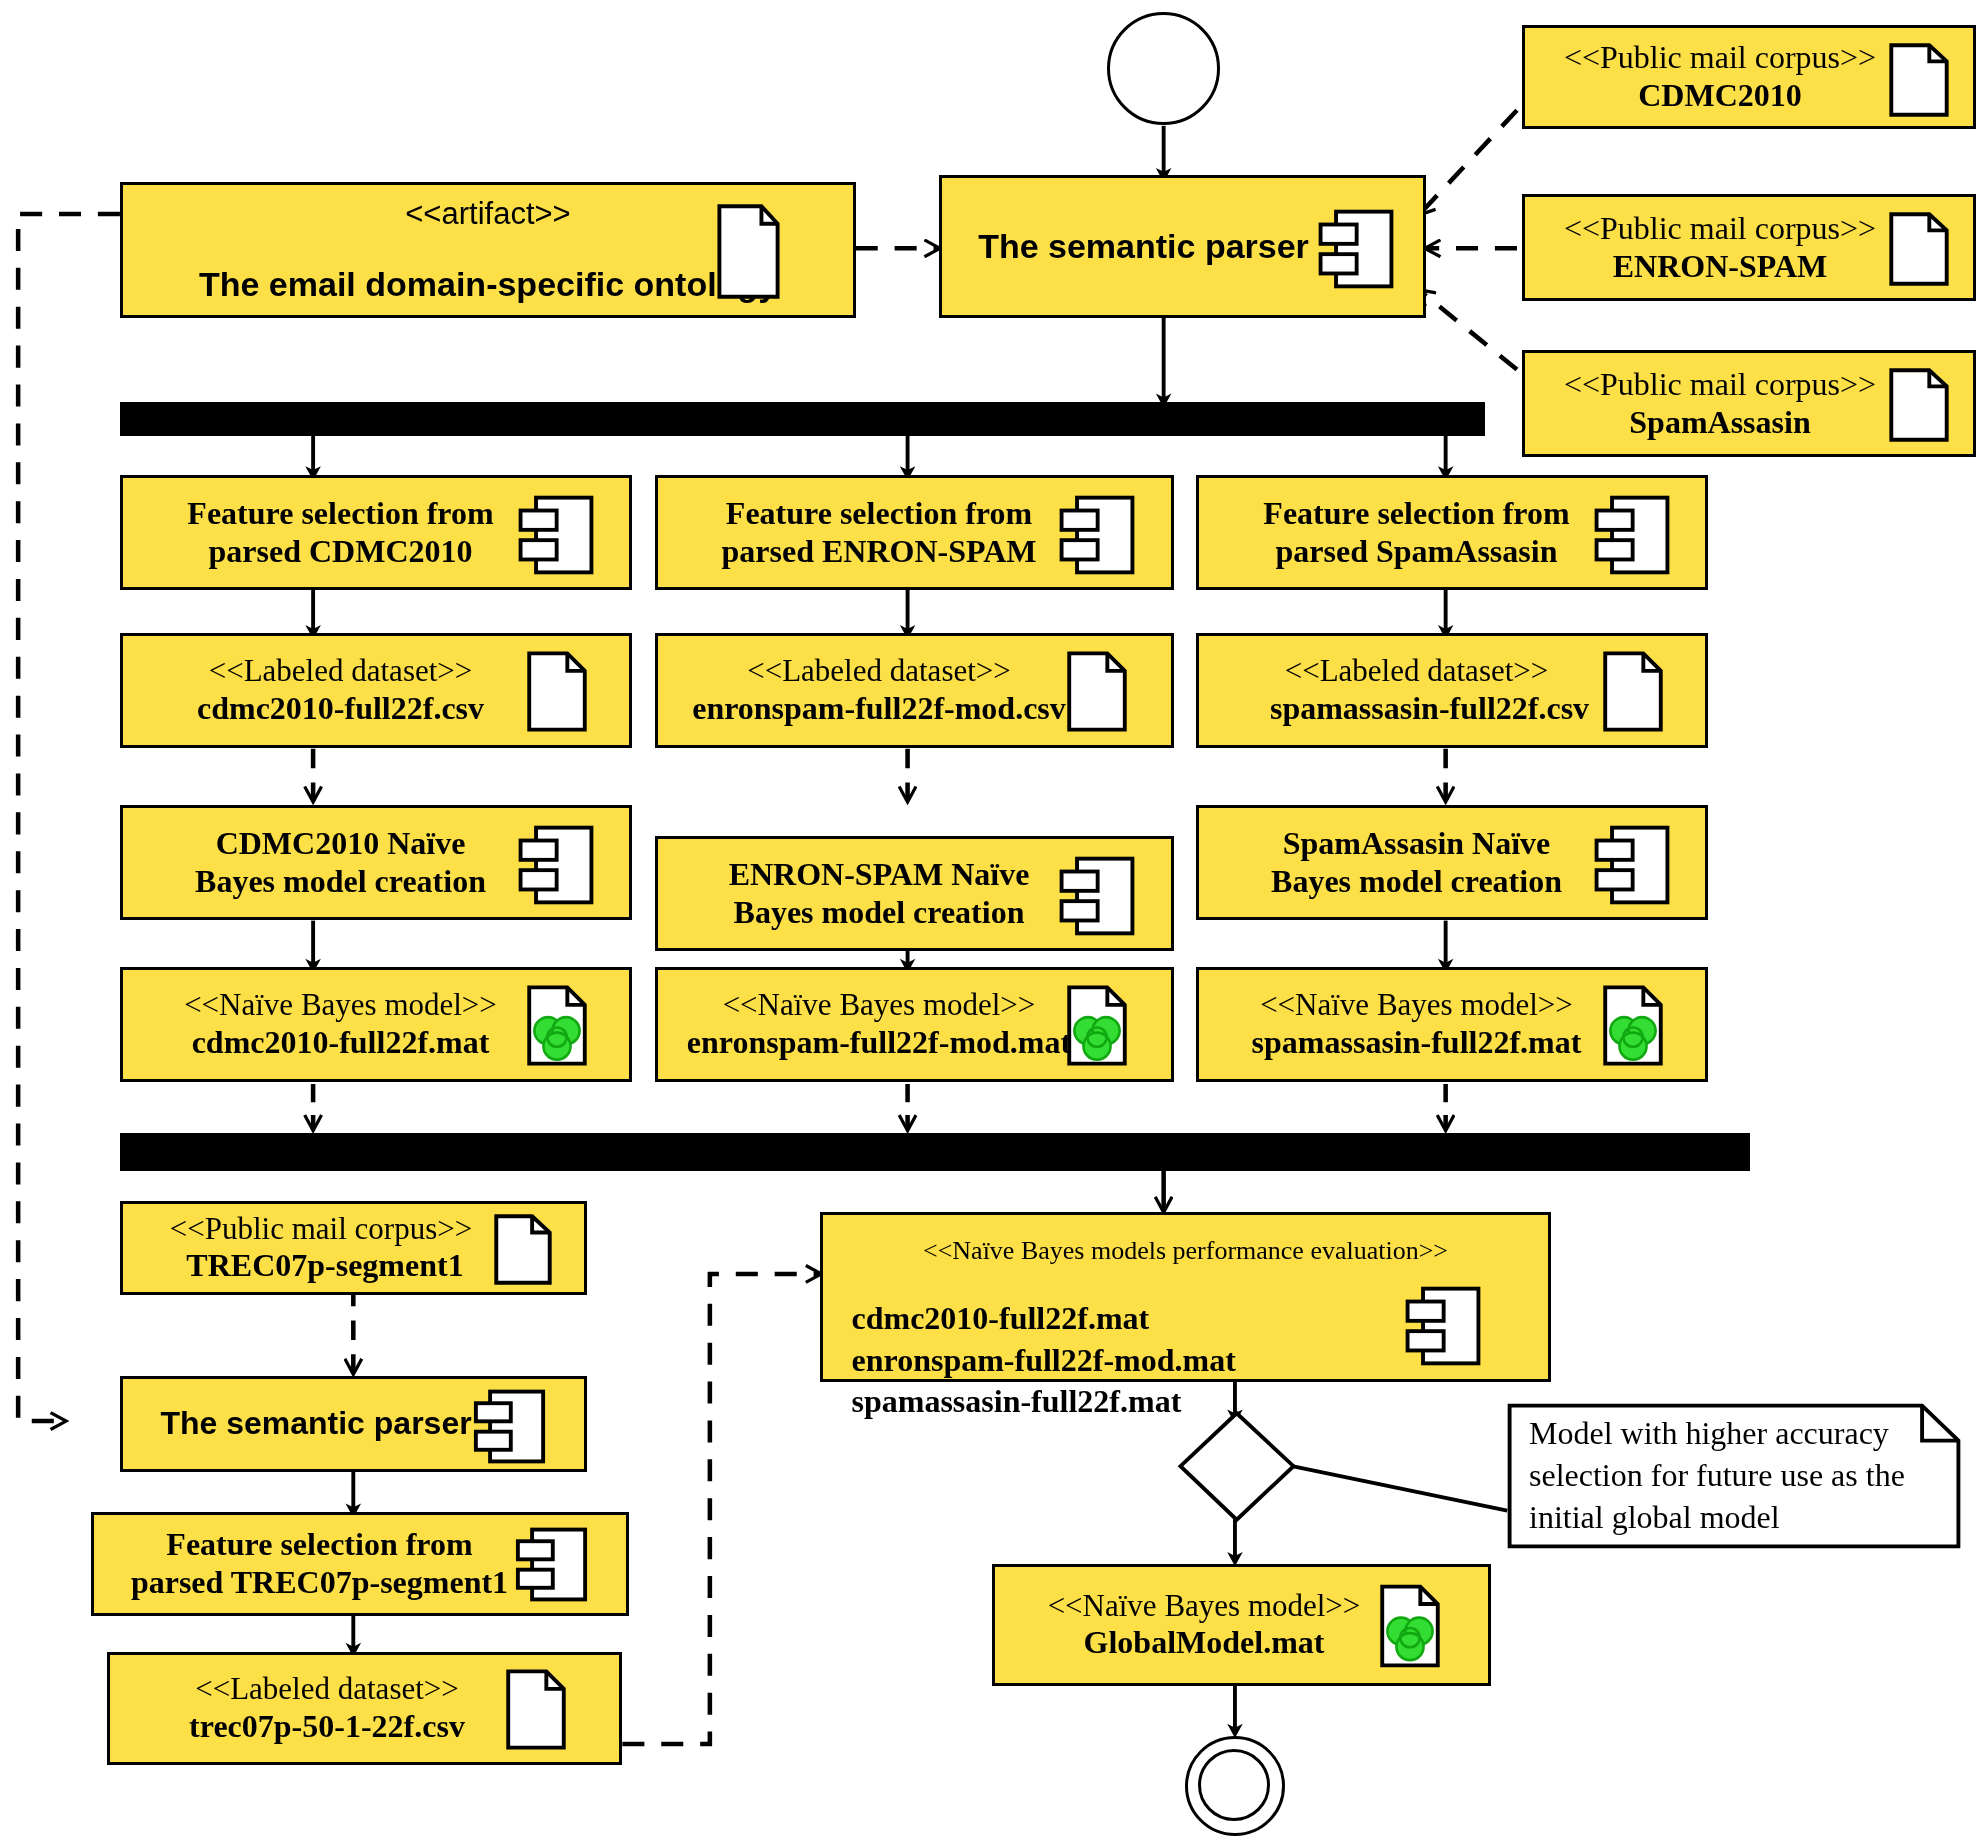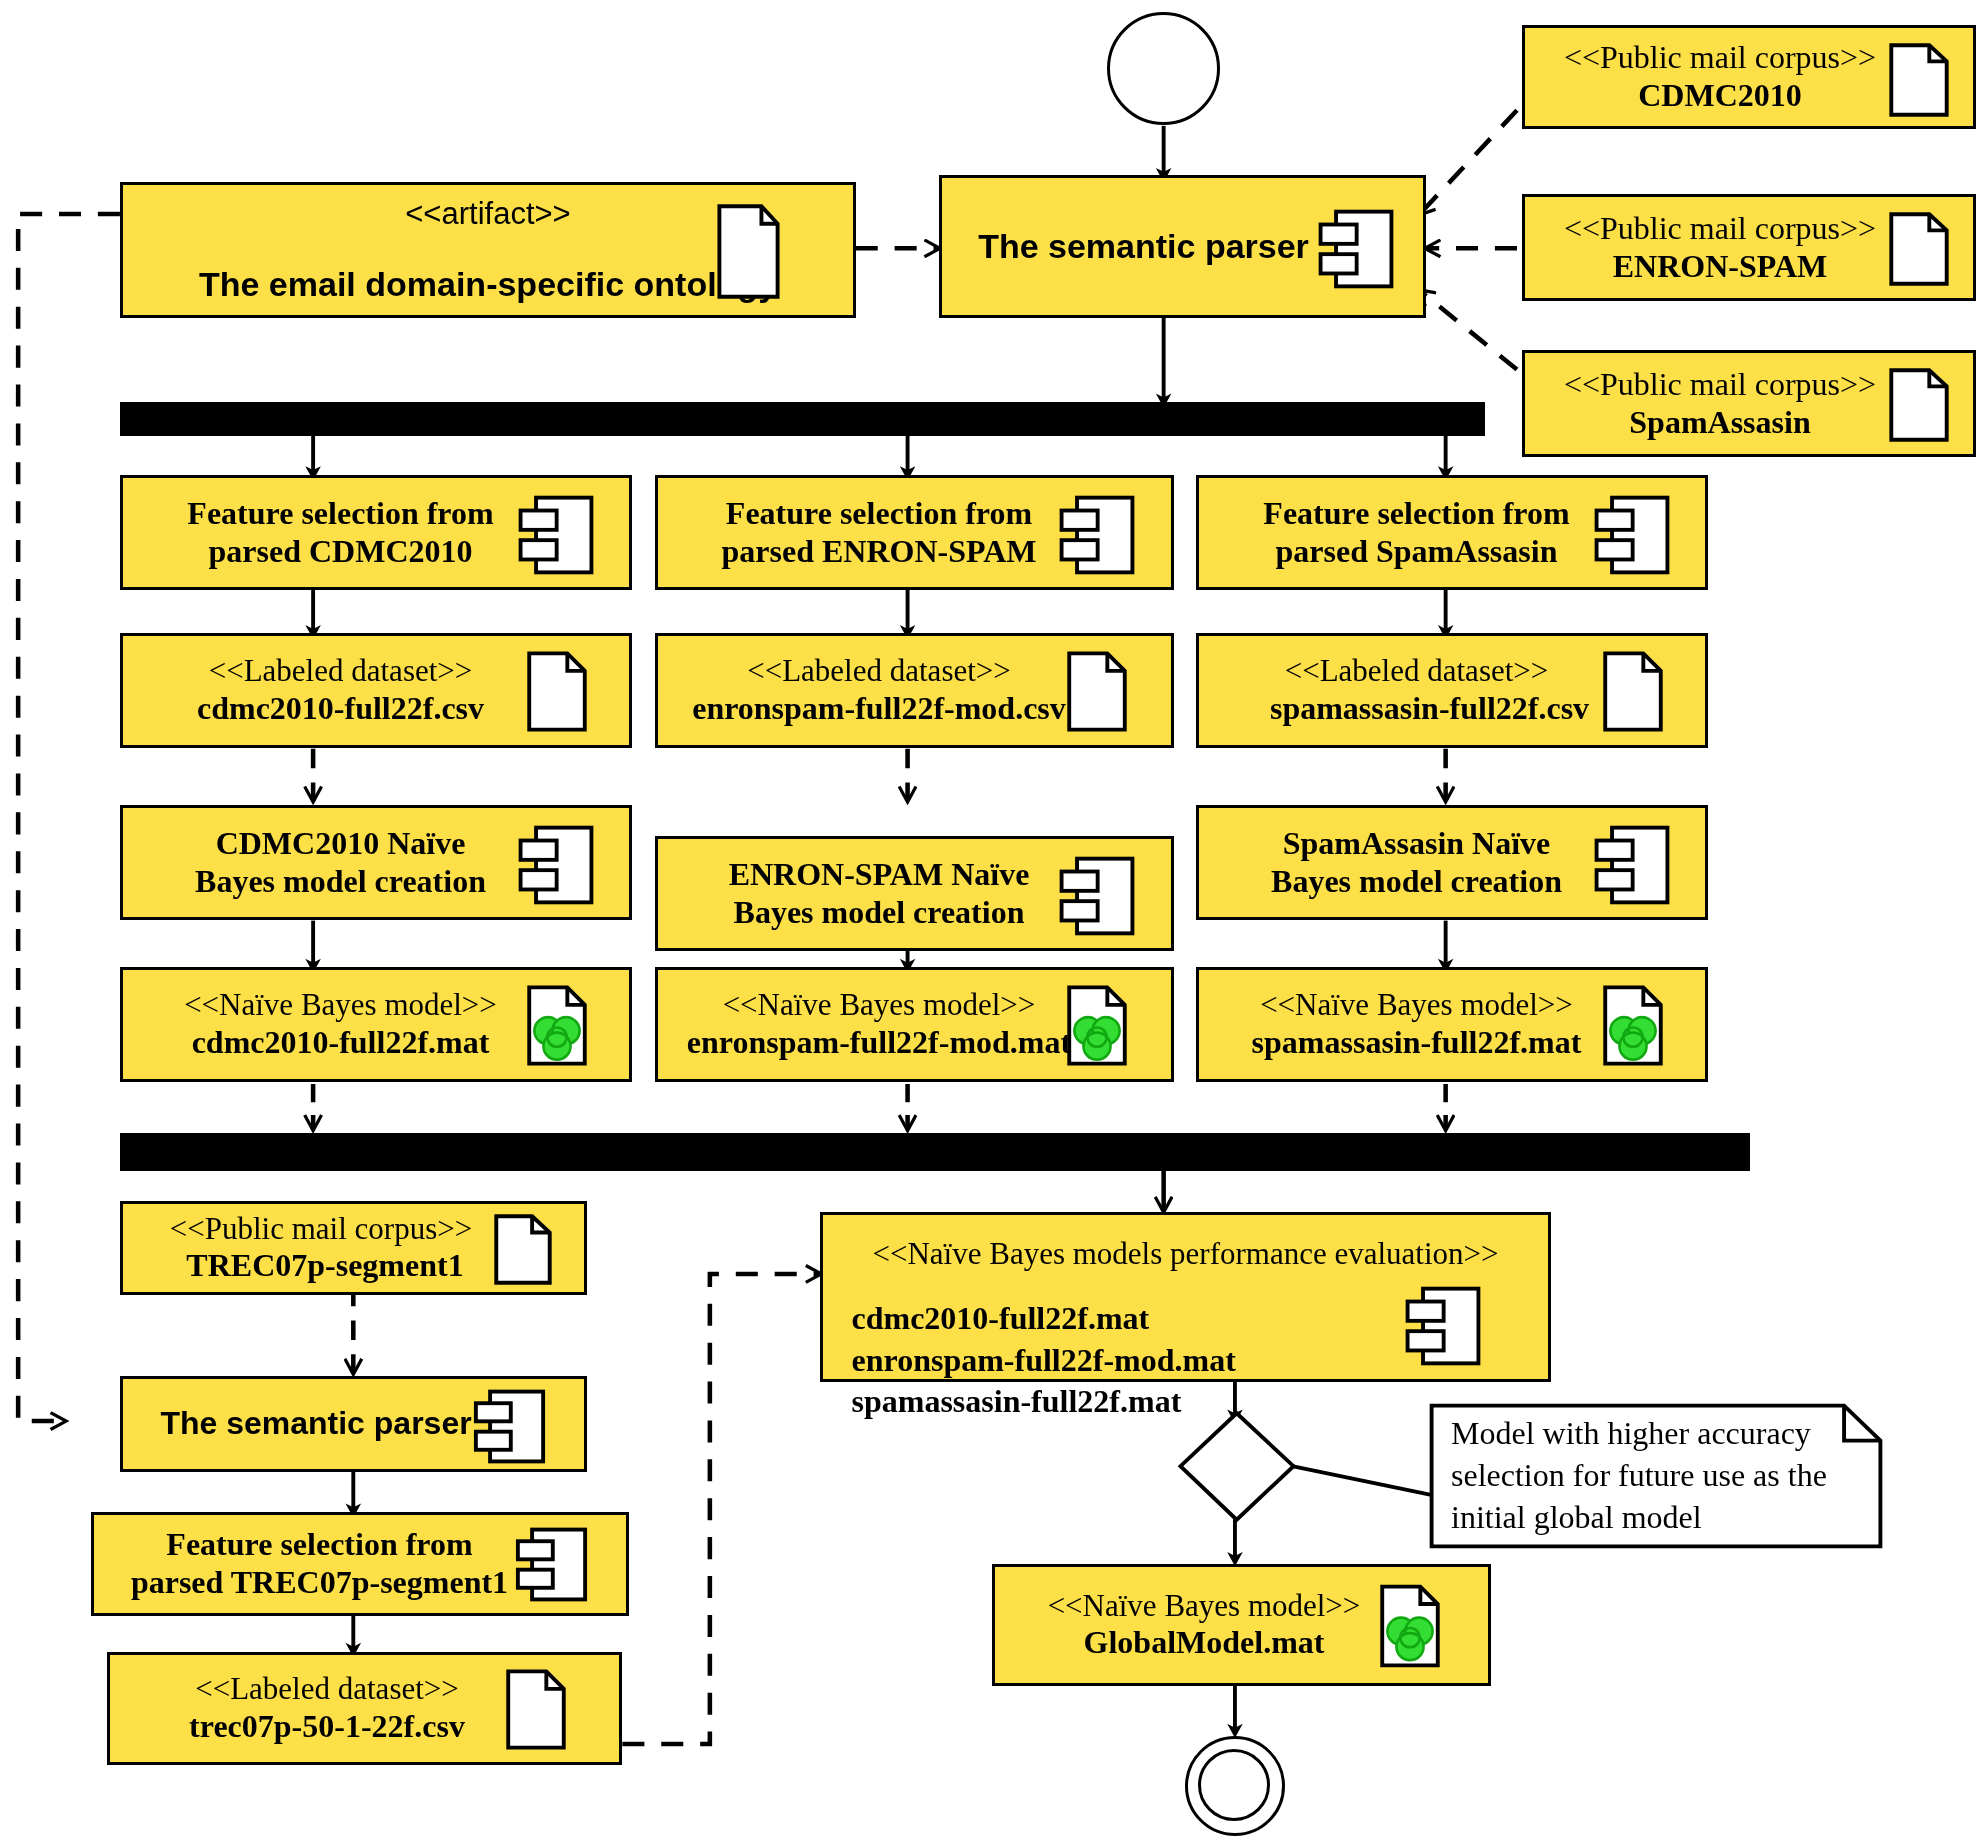--- a/index.html
+++ b/index.html
@@ -116,21 +116,21 @@
     line-height:1.30;
     color:#000;
     white-space:nowrap;
   }
   .eval-stereo{
     position:absolute;
     left:0;right:0;
     top:21px;
     text-align:center;
     font-family:"Liberation Serif", serif;
-    font-size:31px;
+    font-size:26px;
     color:#000;
   }
 </style>
 </head>
 <body>
 
 <div id="stage">
 
   <svg id="edges" viewBox="0 0 3062 2852" width="1985" height="1849" xmlns="http://www.w3.org/2000/svg">
     <defs>
@@ -427,21 +427,21 @@
       <rect x="28" y="4" width="86" height="116" fill="#fff" stroke="#000" stroke-width="6"></rect>
       <rect x="4" y="24" width="56" height="30" fill="#fff" stroke="#000" stroke-width="6"></rect>
       <rect x="4" y="70" width="56" height="30" fill="#fff" stroke="#000" stroke-width="6"></rect>
     </svg>
   </div>
 
   <svg class="diamond" style="left:1177px; top:1410px;" width="120" height="113" viewBox="0 0 185 175">
     <polygon points="92,5 180,87 92,170 5,87" fill="#fff" stroke="#000" stroke-width="6"></polygon>
   </svg>
 
-  <div class="note" style="left:1429px; top:1403px; width:454px; height:178px;">
+  <div class="note" style="left:1507px; top:1403px; width:454px; height:178px;">
     <svg width="454" height="146" viewBox="0 0 700 225" style="position:absolute;left:0;top:0;">
       <path d="M4,4 H640 L696,58 V221 H4 Z" fill="#fff" stroke="#000" stroke-width="6"></path>
       <path d="M640,4 V58 H696" fill="none" stroke="#000" stroke-width="6"></path>
     </svg>
     <div class="note-text">
       <div>Model with higher accuracy</div>
       <div>selection for future use as the</div>
       <div>initial global model</div>
     </div>
   </div>

